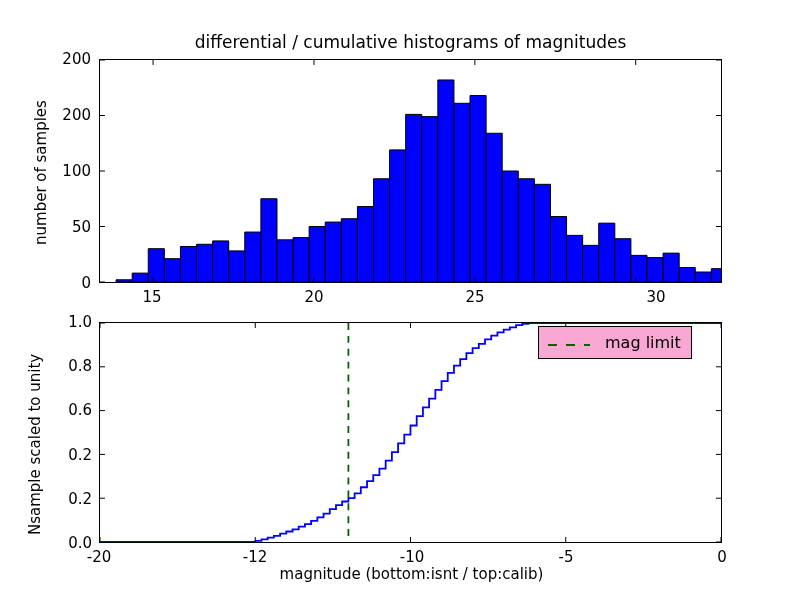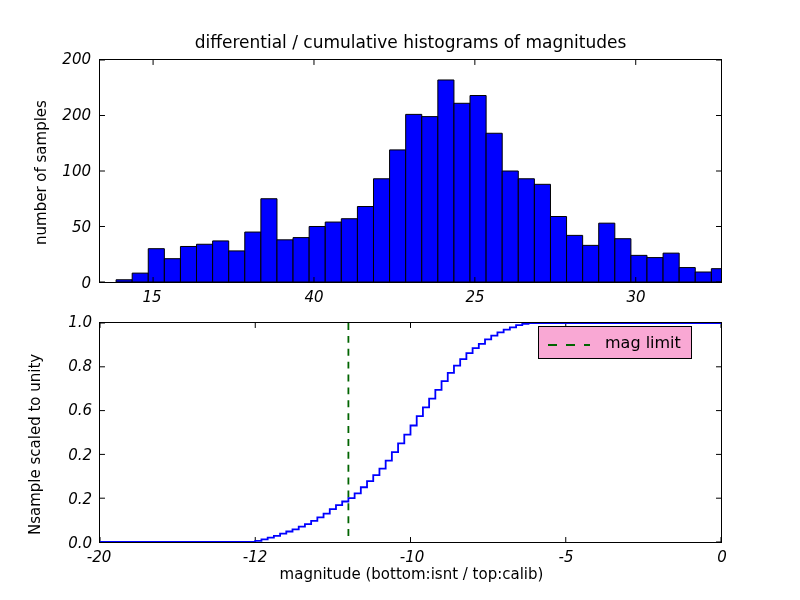--- a/index.html
+++ b/index.html
@@ -60,21 +60,20 @@
     font-size: 17px;
     color: #000000;
     white-space: nowrap;
   }
   
   .tick-label {
     position: absolute;
     font-size: 15px;
     color: #000000;
     white-space: nowrap;
-    font-style: italic;
   }
   .ytick {
     text-align: right;
     transform: translateY(-50%);
   }
   .xtick {
     text-align: center;
     transform: translateX(-50%);
   }
   
@@ -199,23 +198,23 @@
     </div>
   </div>
 
   <div class="tick-label ytick" style="left:49px; top:283px; width:42px;">0</div>
   <div class="tick-label ytick" style="left:49px; top:227px; width:42px;">50</div>
   <div class="tick-label ytick" style="left:49px; top:171px; width:42px;">100</div>
   <div class="tick-label ytick" style="left:49px; top:115px; width:42px;">200</div>
   <div class="tick-label ytick" style="left:49px; top:59px;  width:42px;">200</div>
 
   <div class="tick-label xtick" style="left:152px; top:288px;">15</div>
-  <div class="tick-label xtick" style="left:314px; top:288px;">40</div>
+  <div class="tick-label xtick" style="left:314px; top:288px;">20</div>
   <div class="tick-label xtick" style="left:475px; top:288px;">25</div>
-  <div class="tick-label xtick" style="left:636px; top:288px;">30</div>
+  <div class="tick-label xtick" style="left:656px; top:288px;">30</div>
 
   <div class="axis-title ylabel" id="ylabel-top" style="left:32px; top:245px;">number of samples</div>
 
   <div class="axes" id="axes-bottom">
     <div class="plotarea">
       <svg class="plot" id="svg-bottom" viewBox="0 0 623 221" preserveAspectRatio="none">
         <g id="bottom-ticks">
             <line x1="0" y1="221" x2="0" y2="216" stroke="#000" stroke-width="1" vector-effect="non-scaling-stroke"></line>
             <line x1="0" y1="0" x2="0" y2="5" stroke="#000" stroke-width="1" vector-effect="non-scaling-stroke"></line>
             <line x1="155.75" y1="221" x2="155.75" y2="216" stroke="#000" stroke-width="1" vector-effect="non-scaling-stroke"></line>

